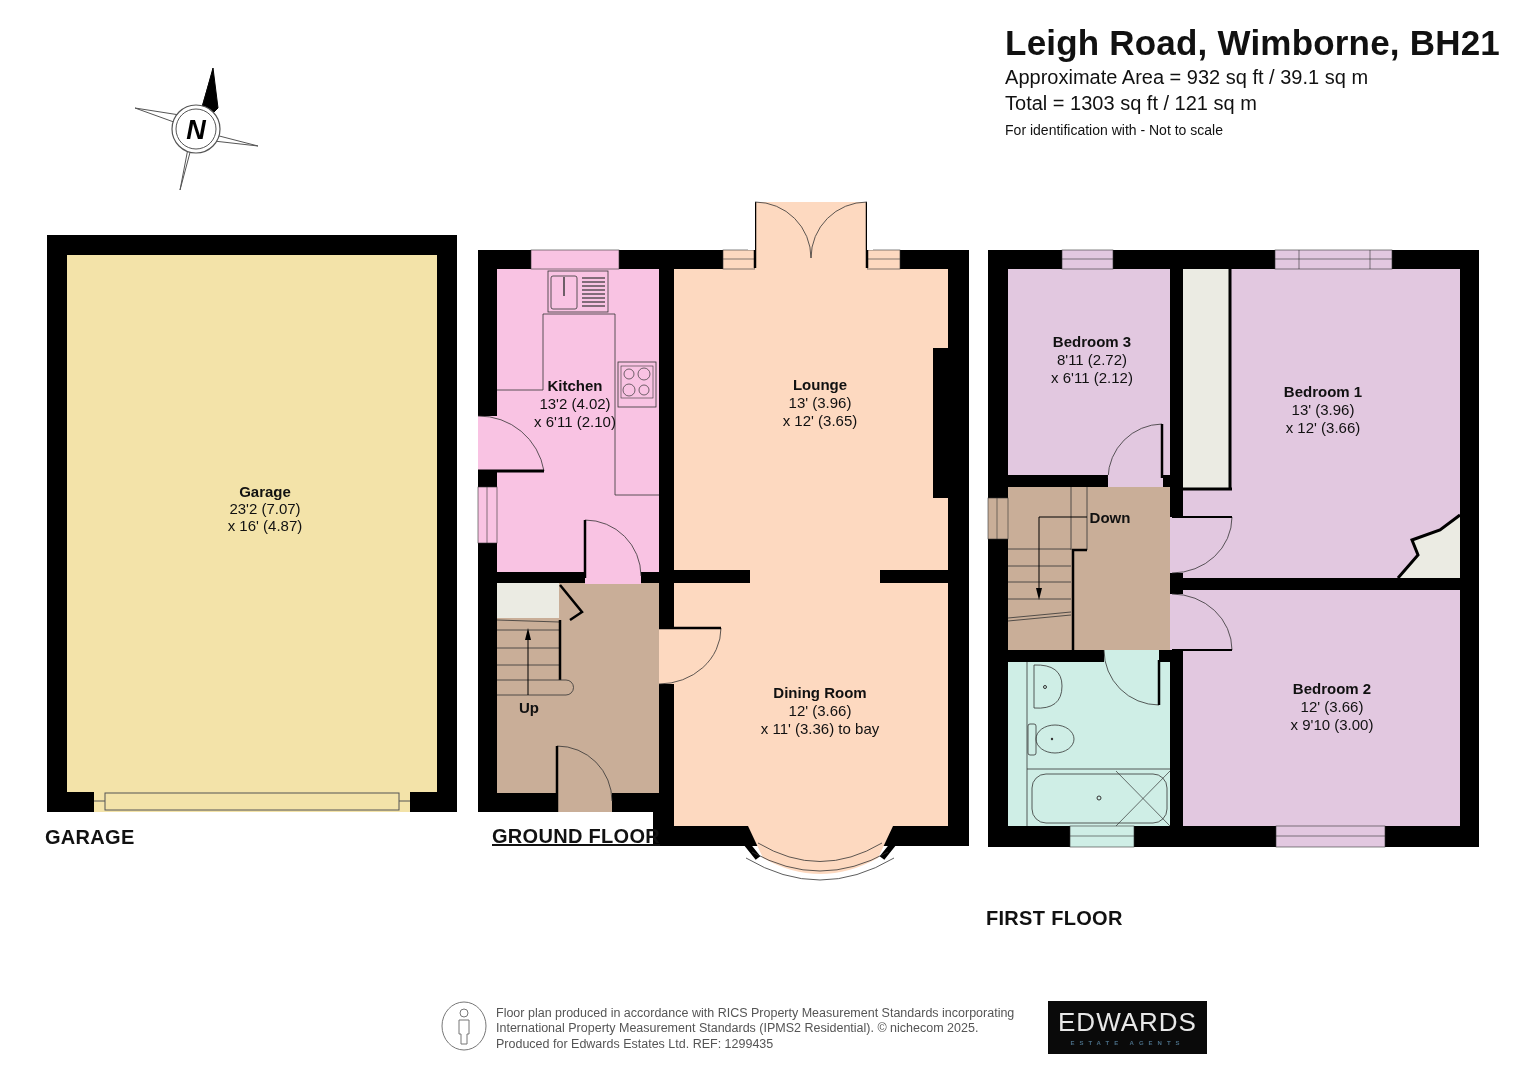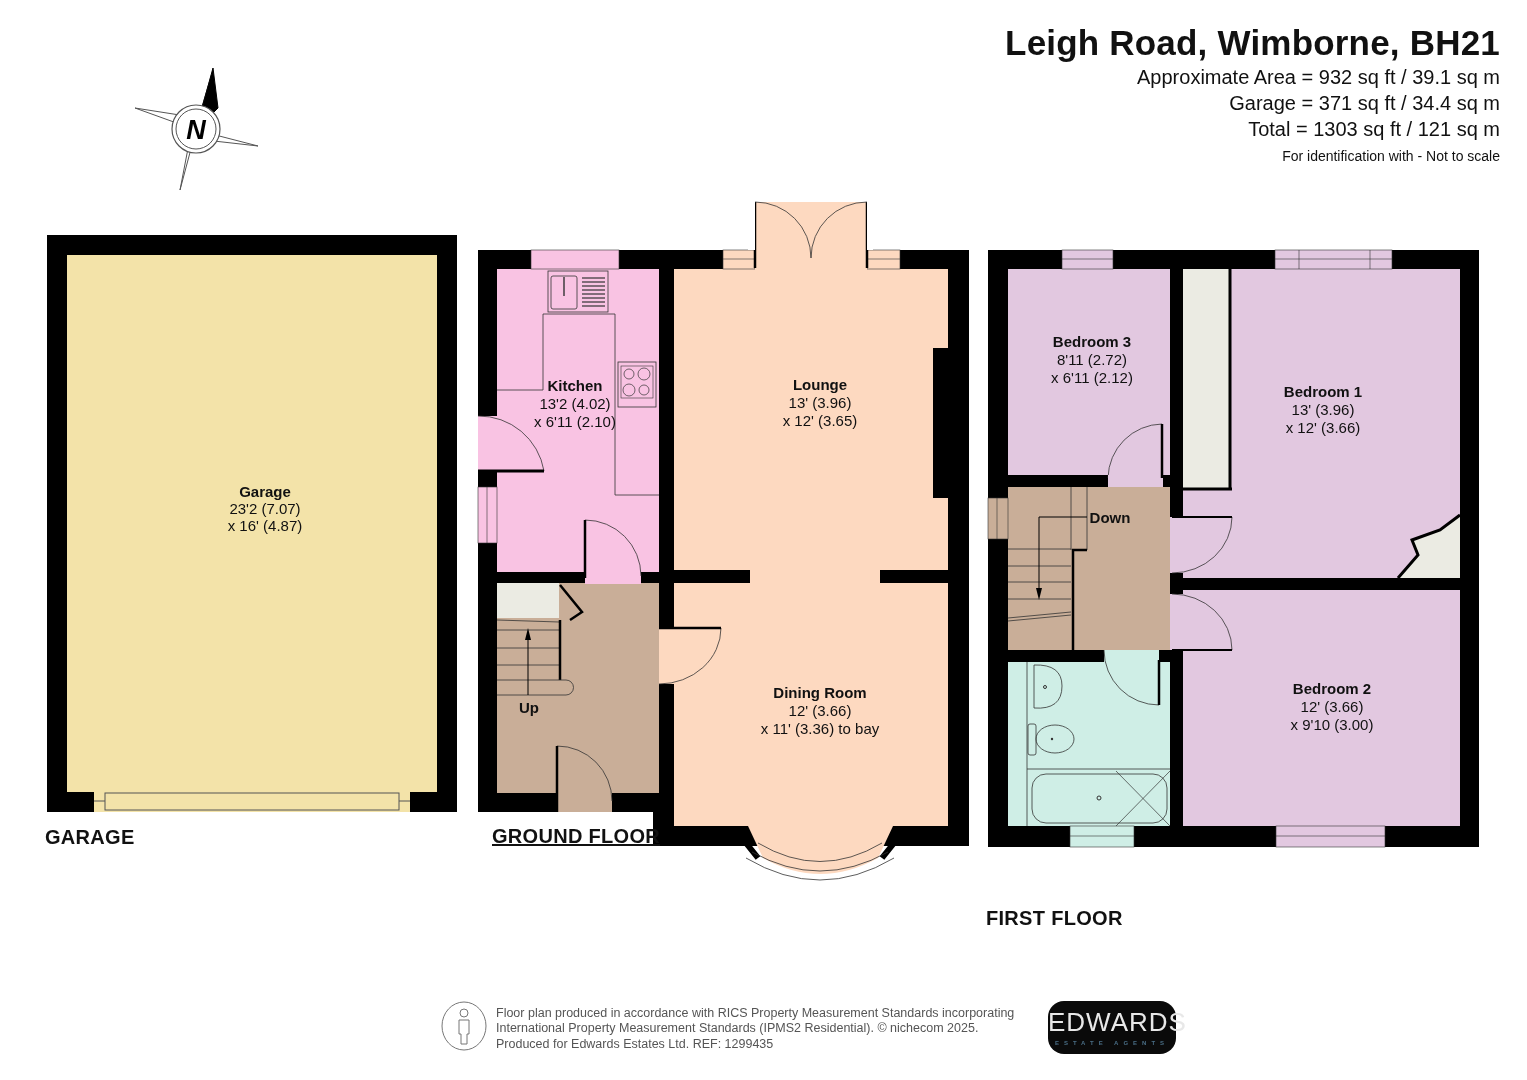--- a/index.html
+++ b/index.html
@@ -1,37 +1,36 @@
 <!DOCTYPE html>
 <html><head>
 <meta charset="utf-8">
 <style>
   html, body { margin: 0; padding: 0; background: #ffffff; }
   body { width: 1527px; height: 1080px; position: relative; overflow: hidden; font-family: "Liberation Sans", sans-serif; color: #111; }
-  .header { position: absolute; right: 27px; top: 22px; text-align: right; }
+  .header { position: absolute; right: 27px; top: 22px; }
   .title { font-size: 35px; font-weight: bold; letter-spacing: 0.2px; margin: 0; line-height: 42px; }
   .area-line { font-size: 20px; line-height: 26px; }
   .disclaimer { font-size: 14px; line-height: 24px; margin-top: 2px; }
   .plan { position: absolute; left: 0; top: 0; }
   .rlabel { font-family: "Liberation Sans", sans-serif; font-size: 15px; font-weight: bold; fill: #111; }
   .rdim { font-family: "Liberation Sans", sans-serif; font-size: 15px; fill: #111; }
   .floor-label { position: absolute; font-size: 20px; font-weight: bold; letter-spacing: 0.3px; }
   .footer { position: absolute; left: 440px; top: 1000px; display: flex; align-items: flex-end; }
   .footer-text { font-size: 12.5px; color: #555; line-height: 15.5px; margin-left: 8px; margin-top: 2px; }
-  .logo { position: absolute; left: 1048px; top: 1001px; width: 128px; height: 53px; background: #0a0a0a; text-align: center; border-radius: 16px; }
+  .logo { position: absolute; left: 1048px; top: 1001px; width: 159px; height: 53px; background: #0a0a0a; text-align: center; }
   .logo-main { color: #e8e8e8; font-size: 26px; letter-spacing: 1px; line-height: 32px; margin-top: 5px; font-family: "Liberation Sans", sans-serif; font-weight: normal; }
   .logo-sub { color: #4a6e86; font-size: 6px; letter-spacing: 5px; line-height: 10px; font-weight: bold; }
 </style>
 </head>
 <body>
 
 <div class="header">
   <div class="title">Leigh Road, Wimborne, BH21</div>
   <div class="area-line">Approximate Area = 932 sq ft / 39.1 sq m</div>
-  <div class="area-line">Garage = 371 sq ft / 34.4 sq m</div>
   <div class="area-line">Total = 1303 sq ft / 121 sq m</div>
   <div class="disclaimer">For identification with - Not to scale</div>
 </div>
 
 <svg class="plan" width="1527" height="1080" viewBox="0 0 1527 1080">
 
   <g>
     <polygon points="196,130 135,108 186,116" fill="#fff" stroke="#555" stroke-width="1"></polygon>
     <polygon points="196,130 258,146 205,140" fill="#fff" stroke="#555" stroke-width="1"></polygon>
     <polygon points="196,130 180,190 190,138" fill="#fff" stroke="#555" stroke-width="1"></polygon>

